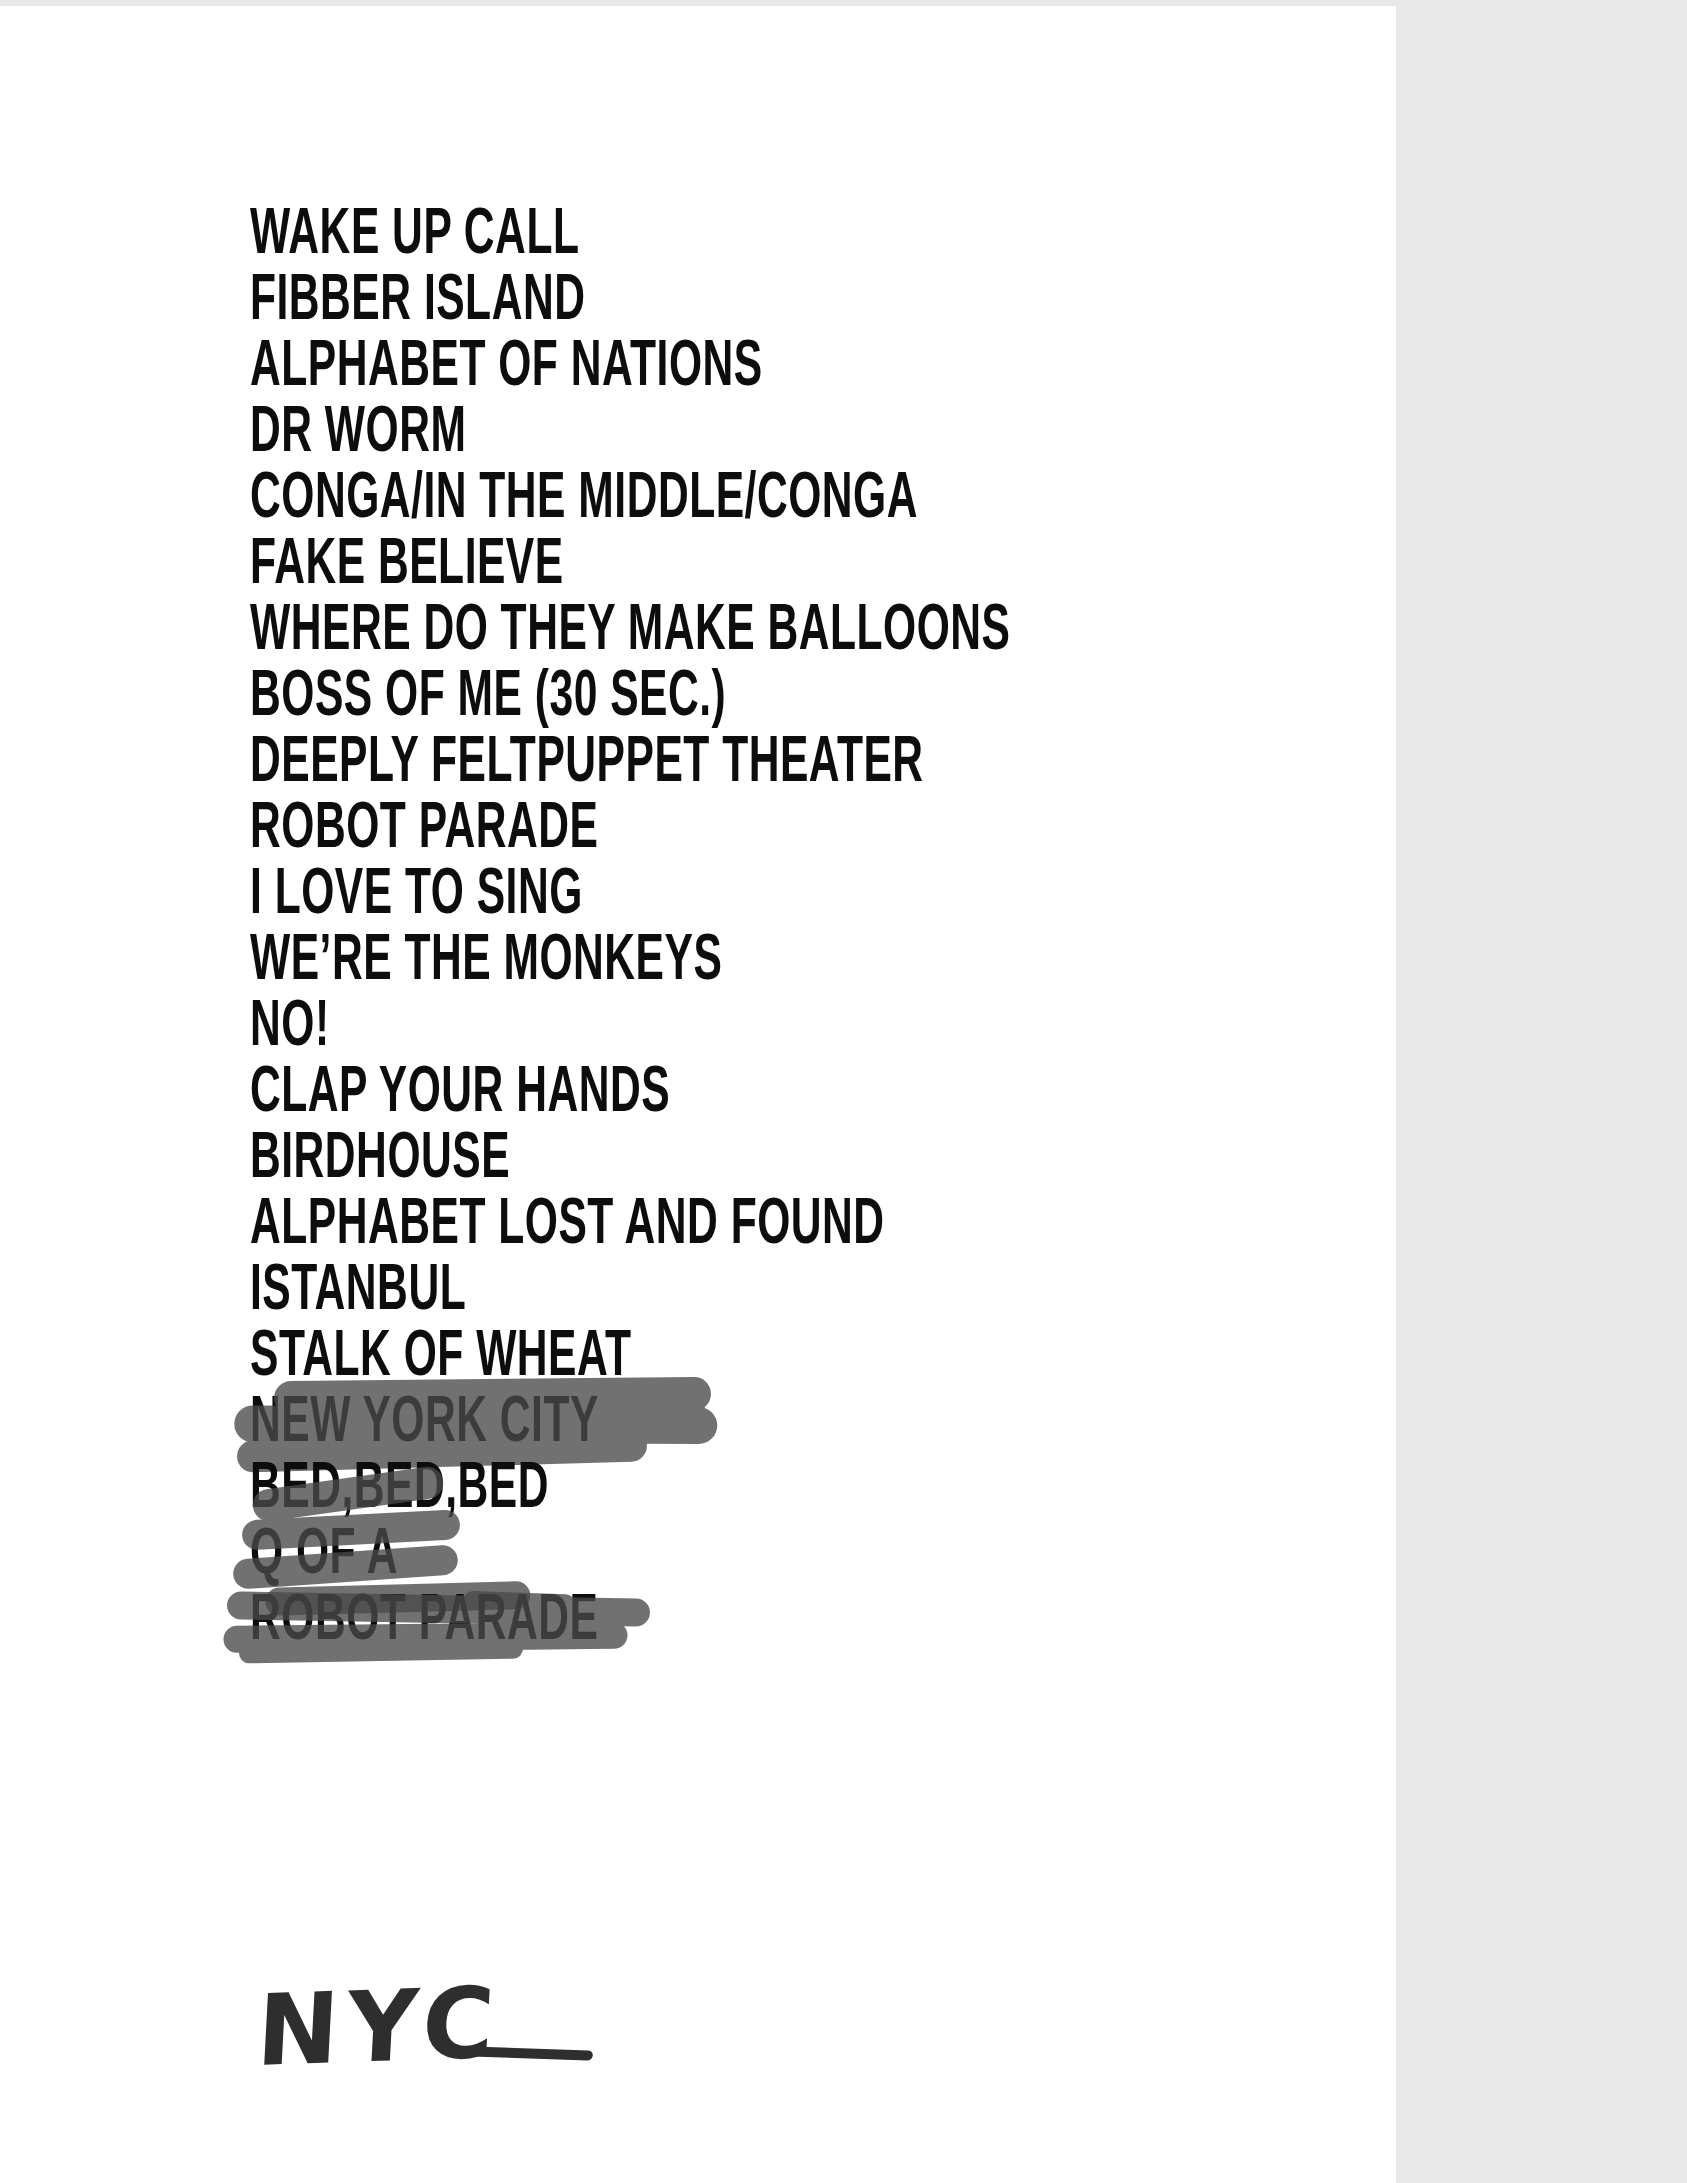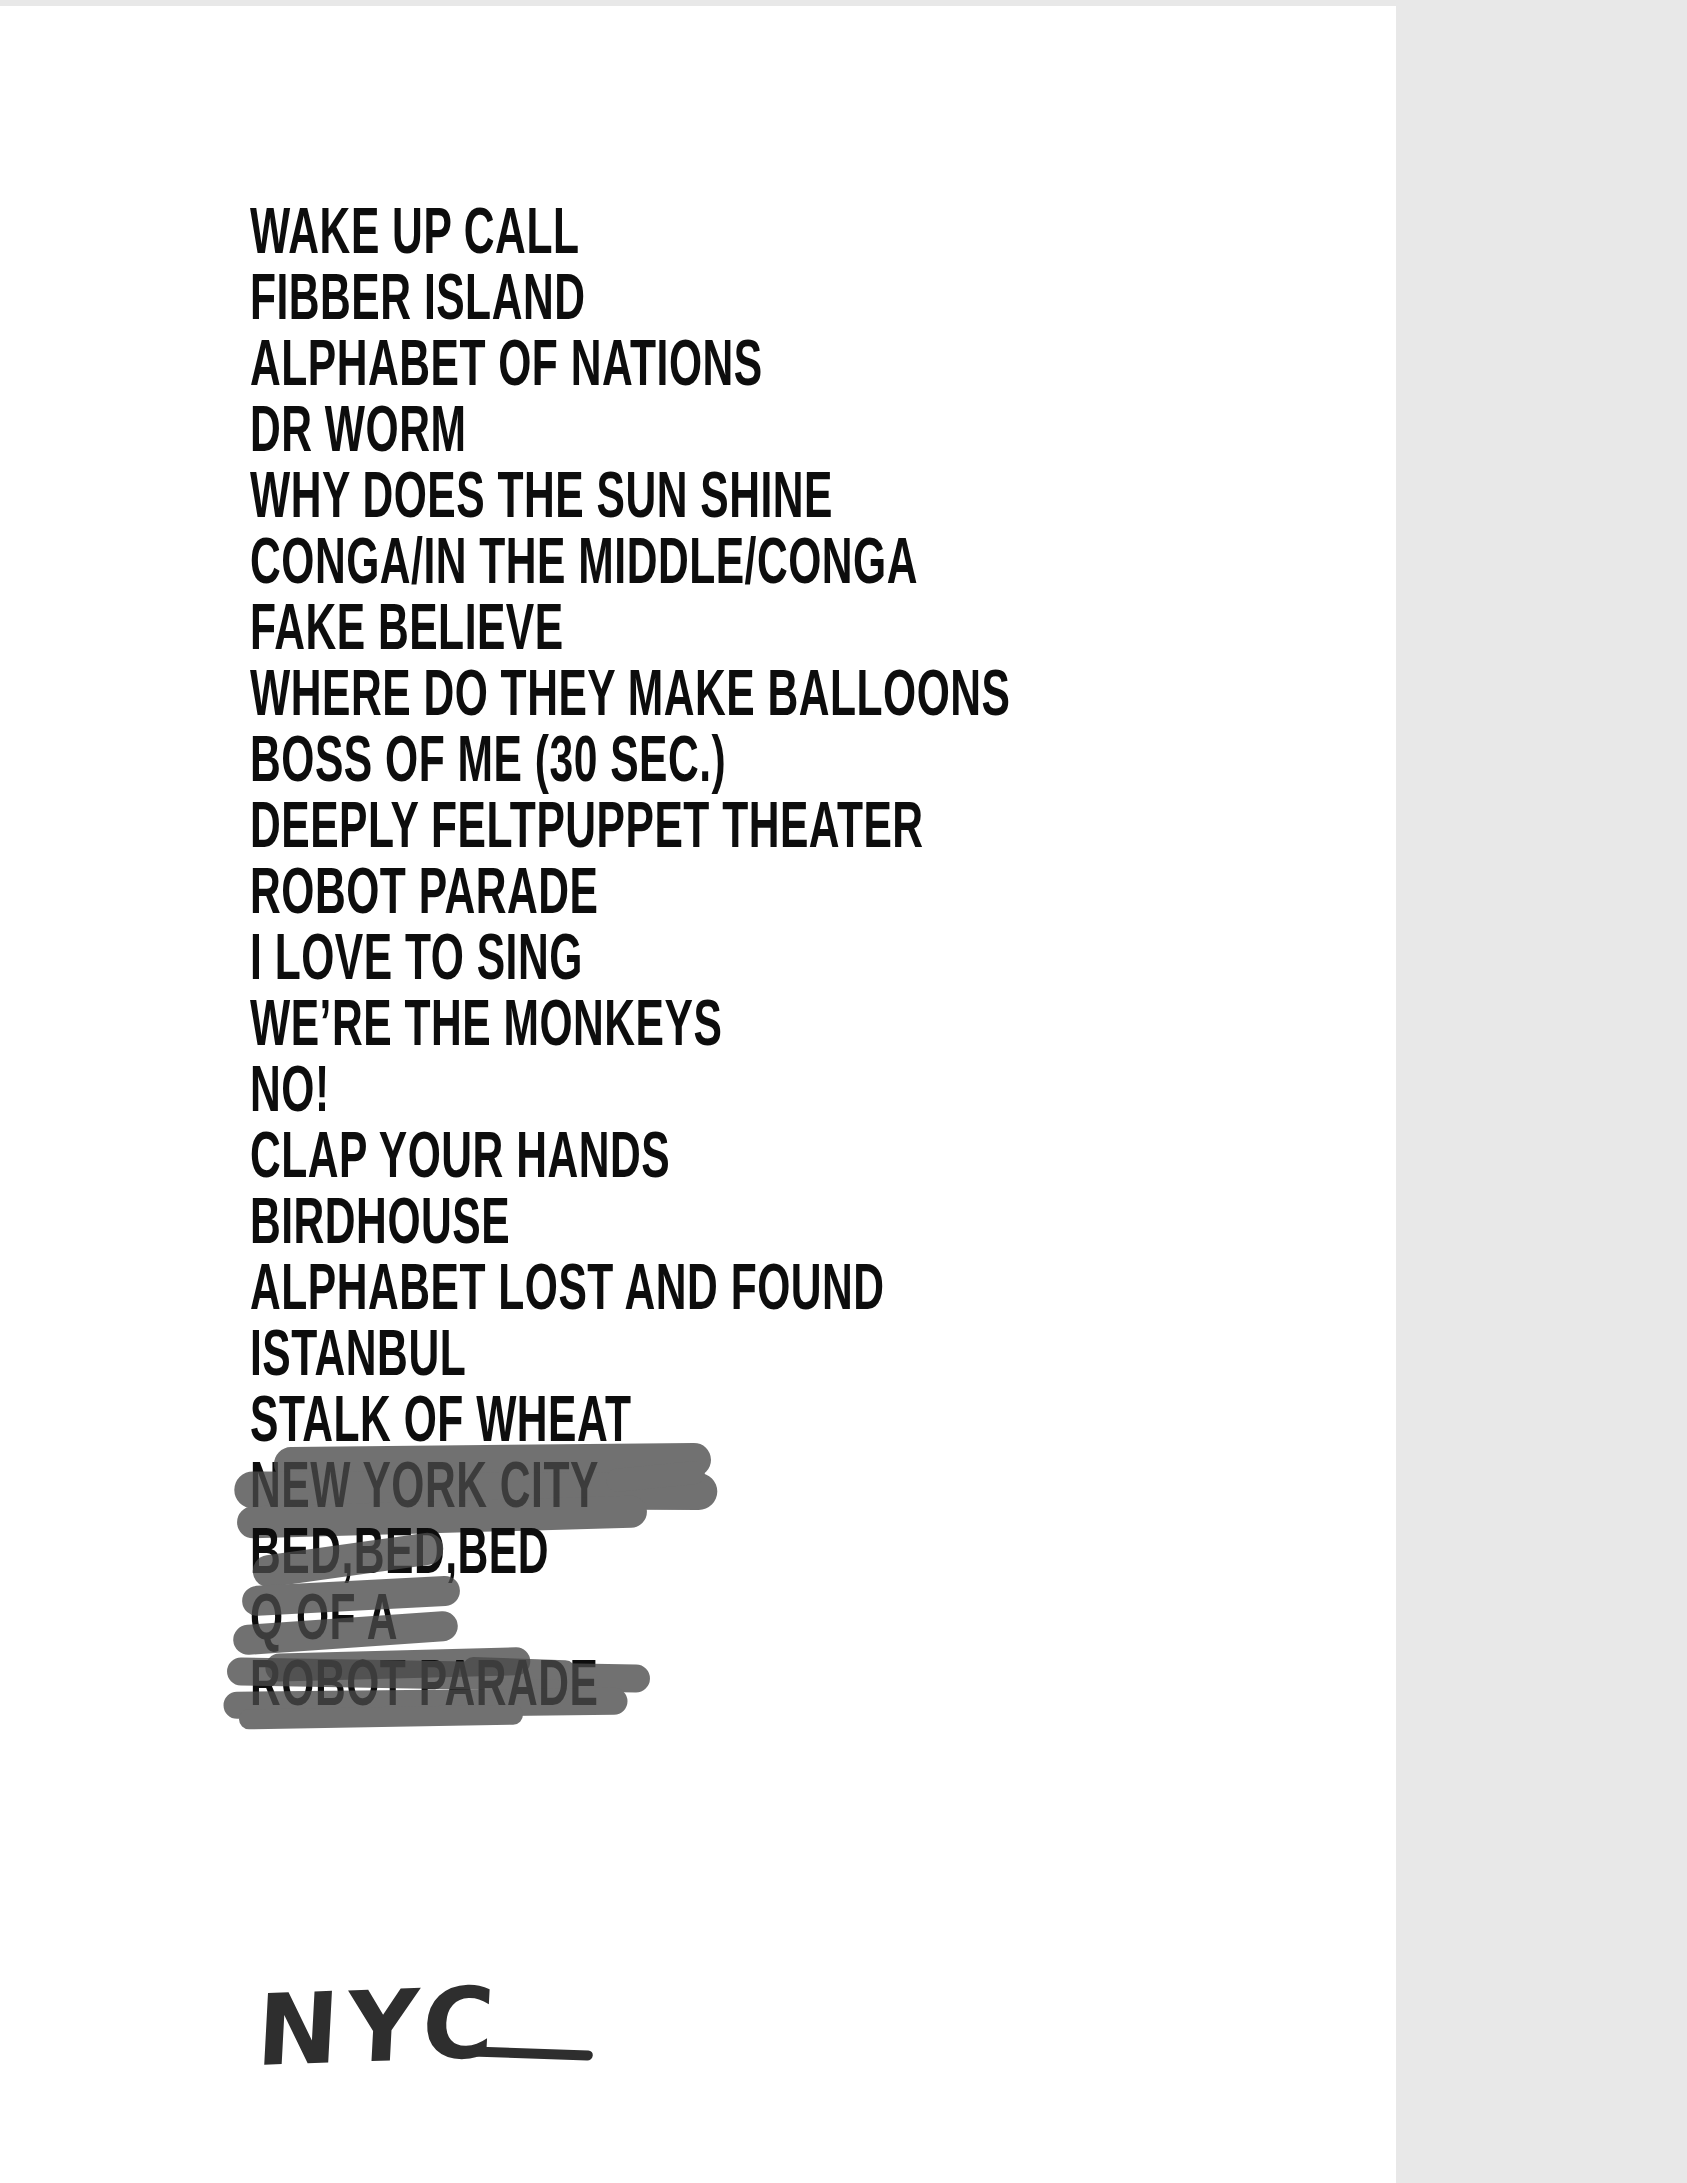--- a/index.html
+++ b/index.html
@@ -99,21 +99,20 @@
 </style>
 </head>
 <body>
 
 <div class="page">
   <div class="setlist-lines">
       <div class="song-line"><span class="song-title">WAKE UP CALL</span></div>
       <div class="song-line"><span class="song-title">FIBBER ISLAND</span></div>
       <div class="song-line"><span class="song-title">ALPHABET OF NATIONS</span></div>
       <div class="song-line"><span class="song-title">DR WORM</span></div>
-      <div class="song-line"><span class="song-title">WHY DOES THE SUN SHINE</span></div>
       <div class="song-line"><span class="song-title">CONGA/IN THE MIDDLE/CONGA</span></div>
       <div class="song-line"><span class="song-title">FAKE BELIEVE</span></div>
       <div class="song-line"><span class="song-title">WHERE DO THEY MAKE BALLOONS</span></div>
       <div class="song-line"><span class="song-title">BOSS OF ME (30 SEC.)</span></div>
       <div class="song-line"><span class="song-title">DEEPLY FELTPUPPET THEATER</span></div>
       <div class="song-line"><span class="song-title">ROBOT PARADE</span></div>
       <div class="song-line"><span class="song-title">I LOVE TO SING</span></div>
       <div class="song-line"><span class="song-title">WE’RE THE MONKEYS</span></div>
       <div class="song-line"><span class="song-title">NO!</span></div>
       <div class="song-line"><span class="song-title">CLAP YOUR HANDS</span></div>

